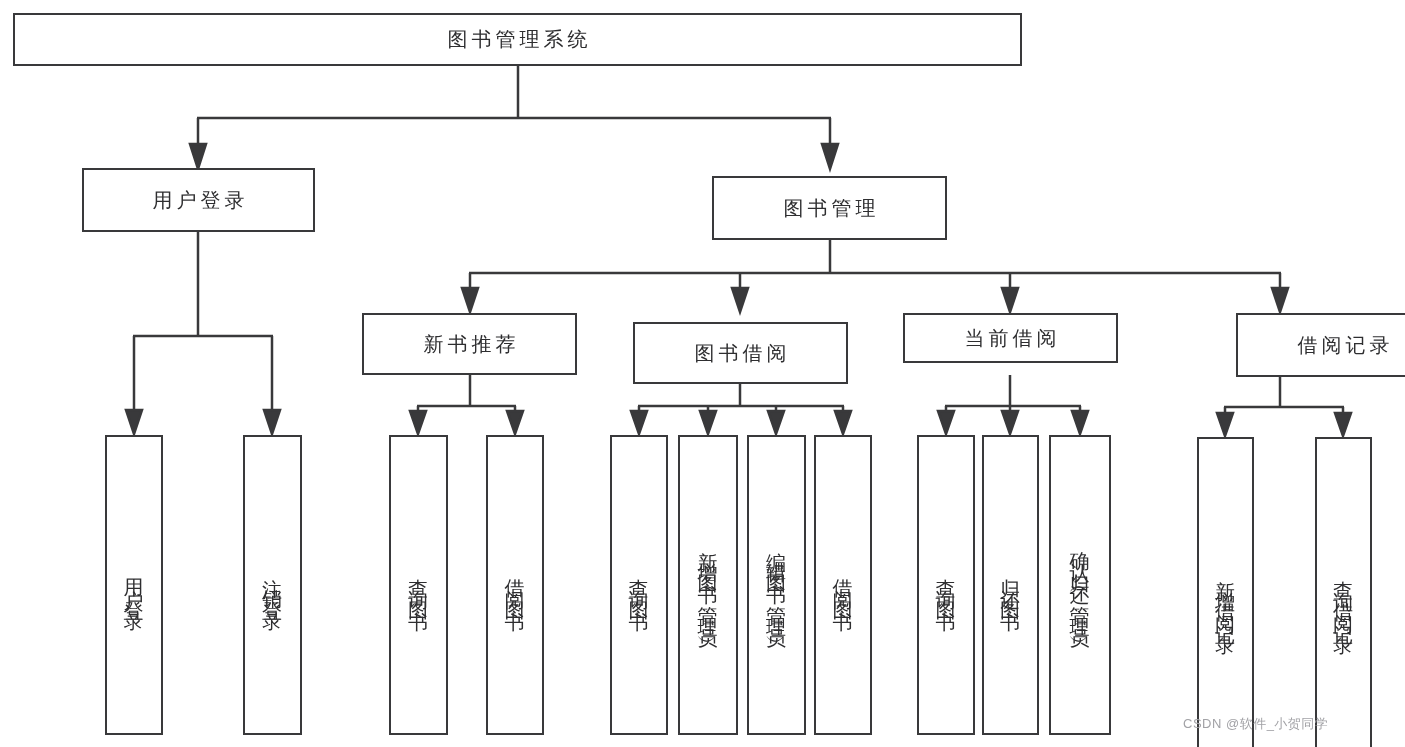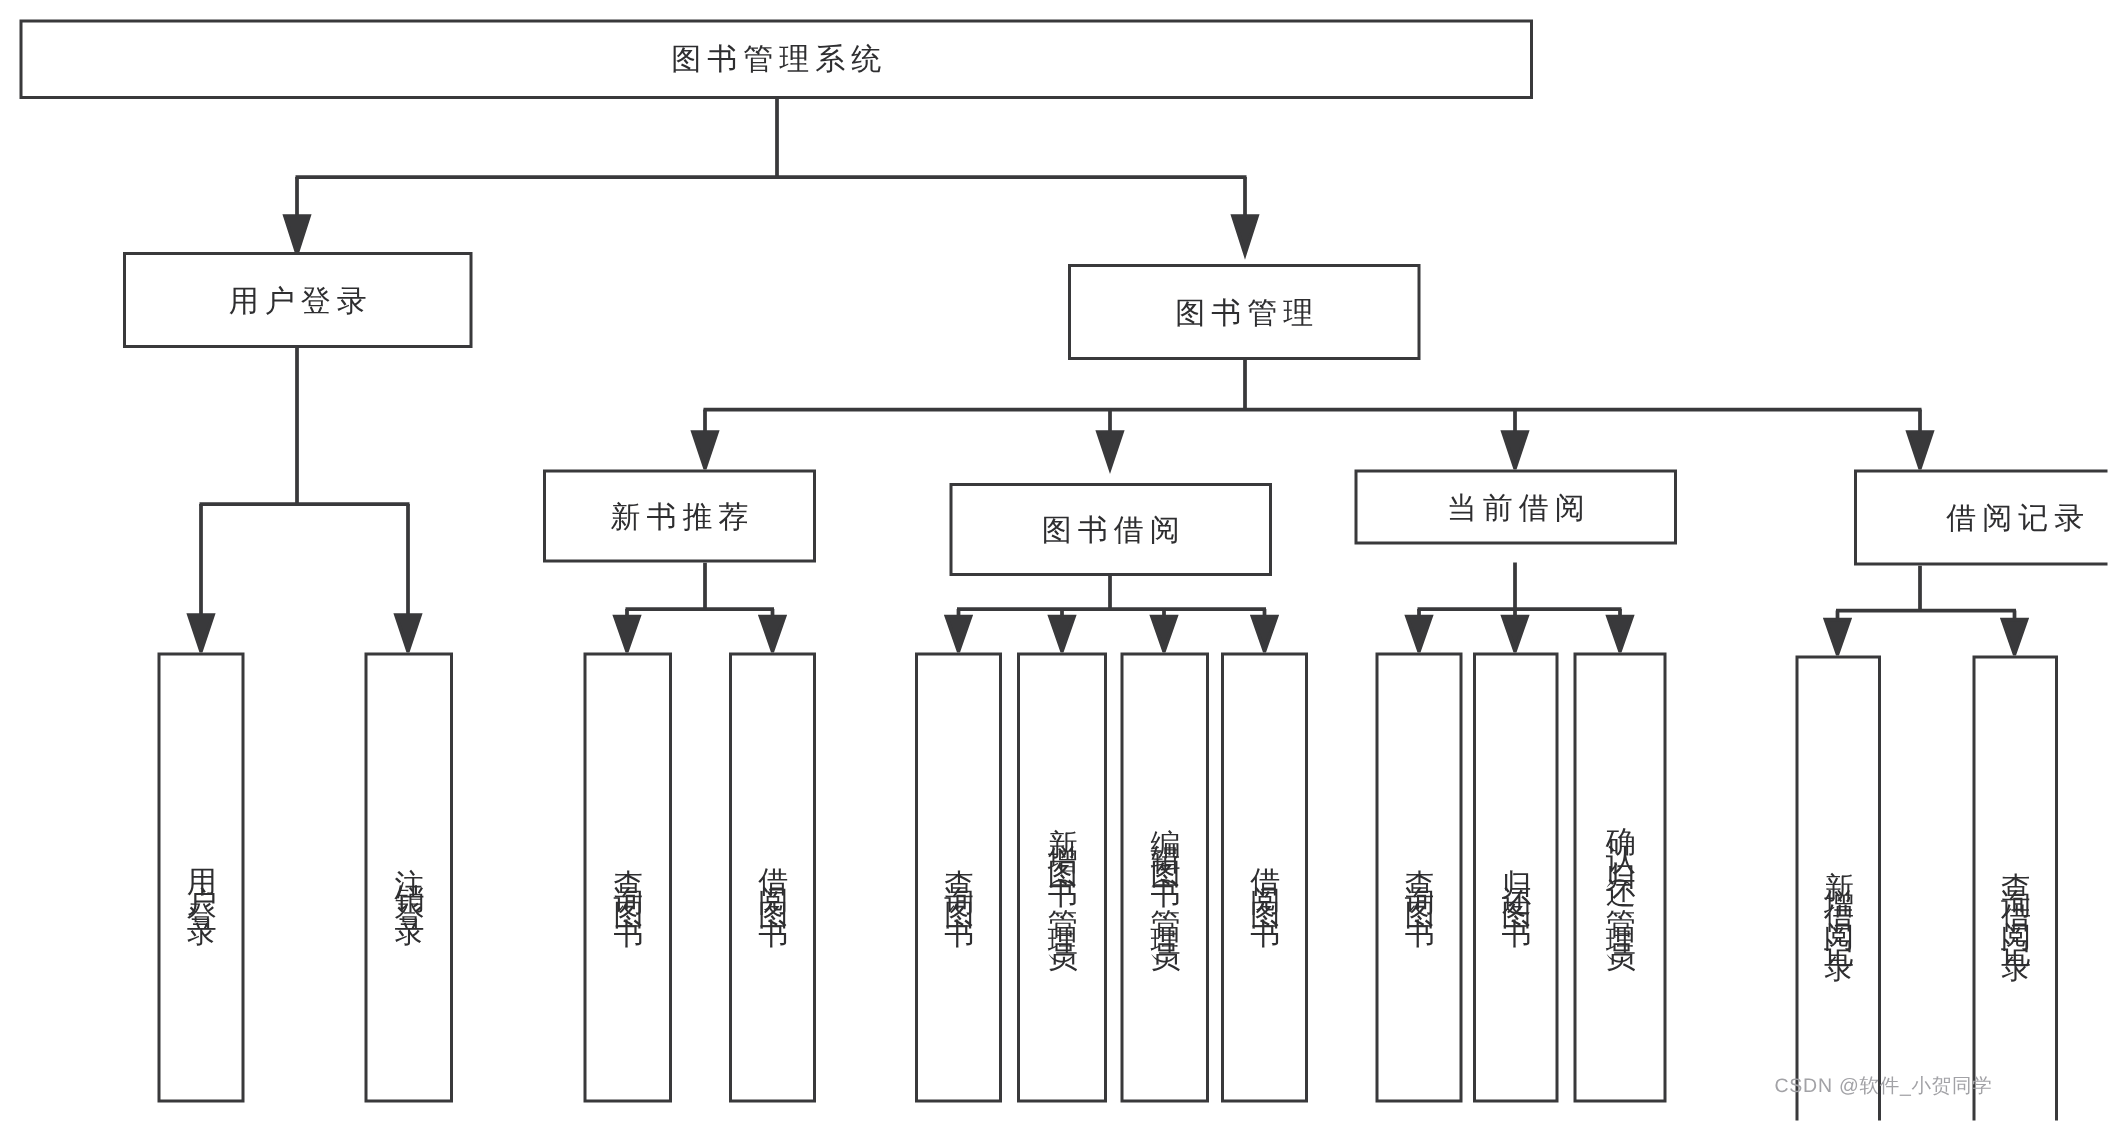--- a/index.html
+++ b/index.html
@@ -98,21 +98,21 @@
     <span class="lbl">图书管理系统</span>
   </div>
 
   <div class="box hbox" style="left:82px;top:168px;width:233px;height:64px">
     <span class="lbl">用户登录</span>
   </div>
   <div class="box hbox" style="left:712px;top:176px;width:235px;height:64px">
     <span class="lbl">图书管理</span>
   </div>
 
-  <div class="box hbox" style="left:362px;top:313px;width:182px;height:62px">
+  <div class="box hbox" style="left:362px;top:313px;width:215px;height:62px">
     <span class="lbl">新书推荐</span>
   </div>
   <div class="box hbox" style="left:633px;top:322px;width:215px;height:62px">
     <span class="lbl">图书借阅</span>
   </div>
   <div class="box hbox" style="left:903px;top:313px;width:215px;height:50px">
     <span class="lbl">当前借阅</span>
   </div>
   <div class="box hbox" style="left:1236px;top:313px;width:215px;height:64px">
     <span class="lbl">借阅记录</span>

